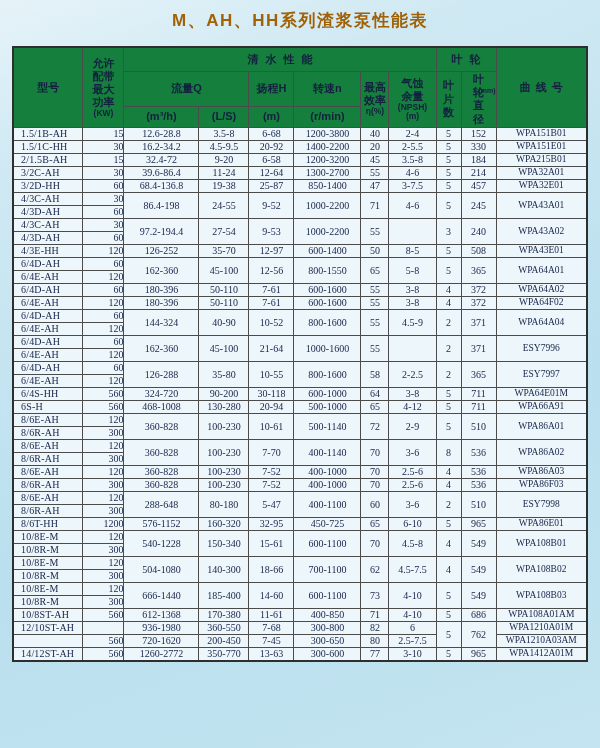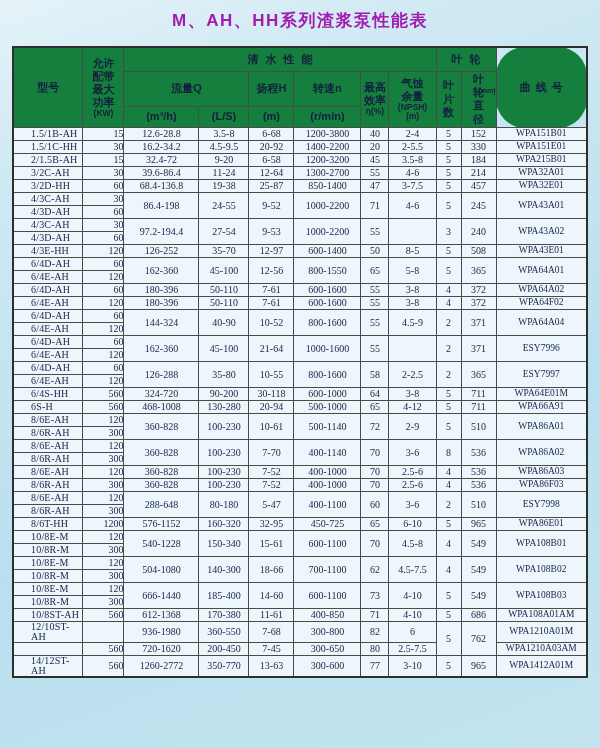--- a/index.html
+++ b/index.html
@@ -5,51 +5,51 @@
   * { box-sizing: border-box; }
   html,body { margin:0; padding:0; }
   body {
     width:600px; height:748px; overflow:hidden;
     background: linear-gradient(160deg, #e6f3f9 0%, #cfe9f3 18%, #badfee 60%, #c3e4f0 100%);
     font-family: "Liberation Sans", sans-serif;
   }
   .page-title {
     margin:0; padding-top:9px; text-align:center;
     font-size:17px; font-weight:bold; letter-spacing:1.5px;
-    color:#a21caf;
+    color:#a16207;
   }
   table.dtable {
     width:574px; margin:14px auto 0;
     border-collapse:collapse; table-layout:fixed;
     border:2px solid #2e2e2e;
   }
   .dtable th, .dtable td { border:1px solid #4b4b4b; overflow:hidden; }
   .dtable thead th {
     background:#15803d; color:#13203f;
     font-size:11px; font-weight:bold; padding:1px 0; text-align:center;
     vertical-align:middle; line-height:1.2;
   }
   .dtable thead tr.hr1 { height:24px; }
   .dtable thead tr.hr2 { height:33px; }
   .dtable thead tr.hr3 { height:20px; }
   .th-group  { letter-spacing:7px; text-indent:7px; }
-  .th-curve  { letter-spacing:5px; text-indent:5px;border-radius:29px; }
+  .th-curve  { letter-spacing:5px; text-indent:5px; }
   .wrapnarrow { width:23px; margin:0 auto; line-height:1.18; word-break:break-all; }
   .unit { font-size:8.5px; font-weight:bold; line-height:1.15; letter-spacing:0; }
   .unit-row th { font-size:10px; }
   .vtext { width:12px; margin:0 auto; line-height:1.22; word-break:break-all; font-size:11px; }
   .th-dia { position:relative; }
   .mm { position:absolute; top:15px; right:0px; font-size:7px; font-weight:bold; }
   .dtable tbody td {
     background:#edf6fa; color:#16244a;
     font-family:"Liberation Serif","DejaVu Serif",serif;
     font-size:10px; text-align:center; vertical-align:middle;
     height:13px; padding:0; line-height:1;
   }
-  .dtable tbody td.model { text-align:left; padding-left:17px; font-size:10px; letter-spacing:0.2px; }
+  .dtable tbody td.model { text-align:left; padding-left:7px; font-size:10px; letter-spacing:0.2px; }
   .dtable tbody td.power { text-align:right; padding-left:9px; }
   .dtable tbody td.curve { font-size:9.5px;text-align:center; }
   .notes {
     width:578px; margin:6px auto 0;
     font-size:11.5px; font-weight:bold; color:#1a2747;
   }
   .note-line { line-height:1.6; white-space:nowrap; }
   .note-2 { padding-left:29px; }
 </style>
 </head>

